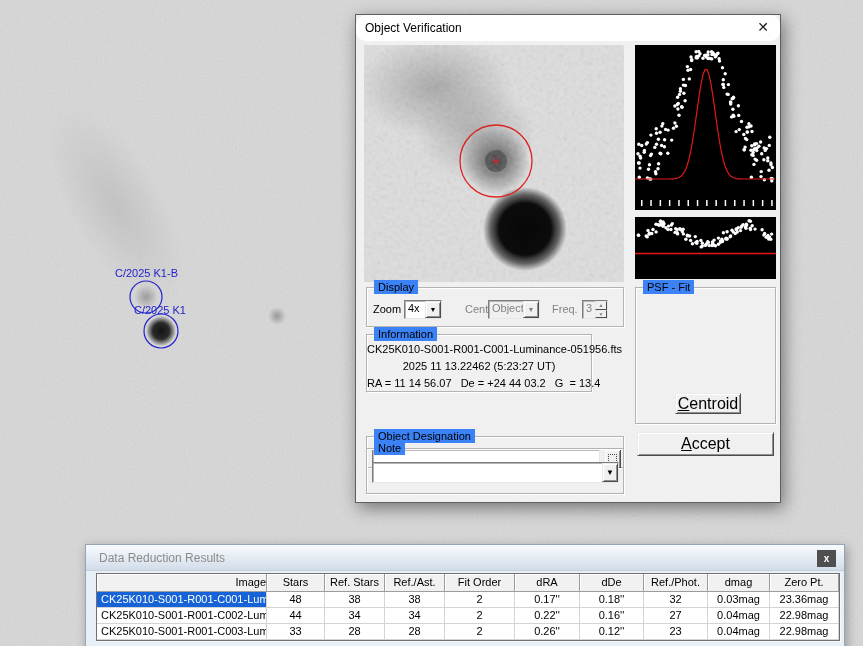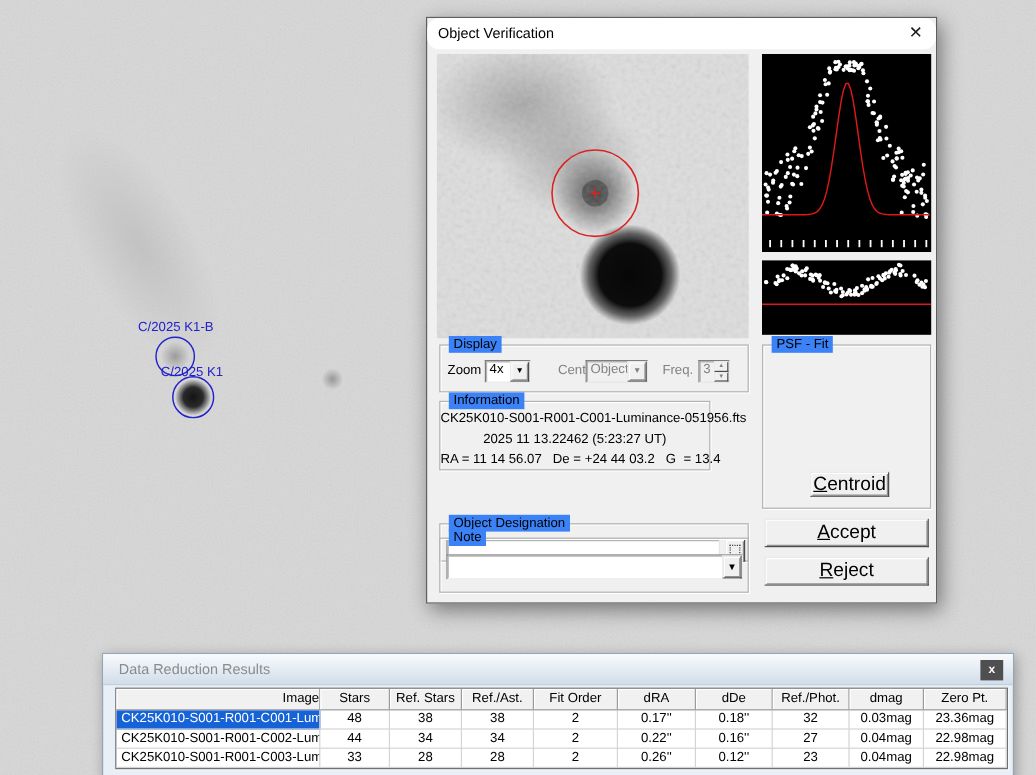--- a/index.html
+++ b/index.html
@@ -538,23 +538,20 @@
   <div class="gb" id="gb-psffit">
     <span class="legend">PSF - Fit</span>
     <div class="btn3d" id="centroid-btn">
       <span><span class="accel">C</span><span>entroid</span></span>
     </div>
   </div>
 
   <div class="btn3d" id="accept-btn">
     <span><span class="accel">A</span><span>ccept</span></span>
   </div>
-  <div class="btn3d" id="reject-btn">
-    <span><span class="accel">R</span><span>eject</span></span>
-  </div>
 </div>
 
 <div id="results-win">
   <div id="res-titlebar">
     <span id="res-title">Data Reduction Results</span>
     <div id="res-close">x</div>
   </div>
   <div id="drr-table">
       <div class="t-row head">
         <div class="th first">Image</div>

